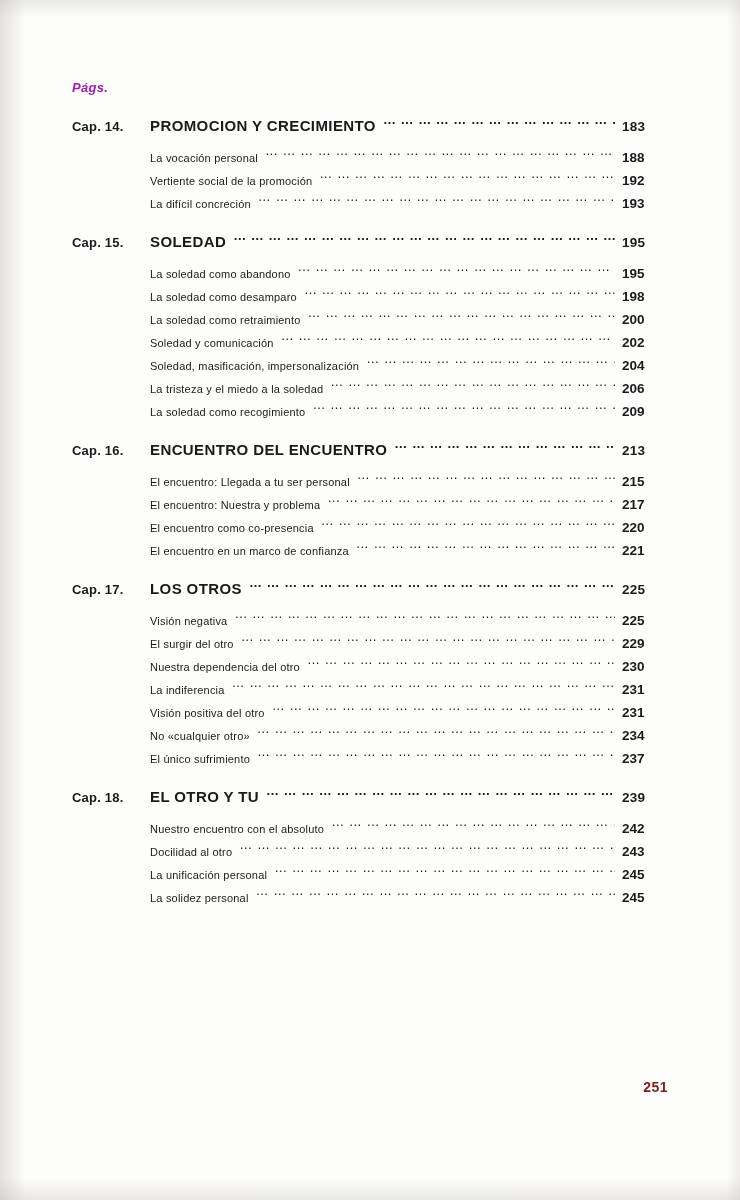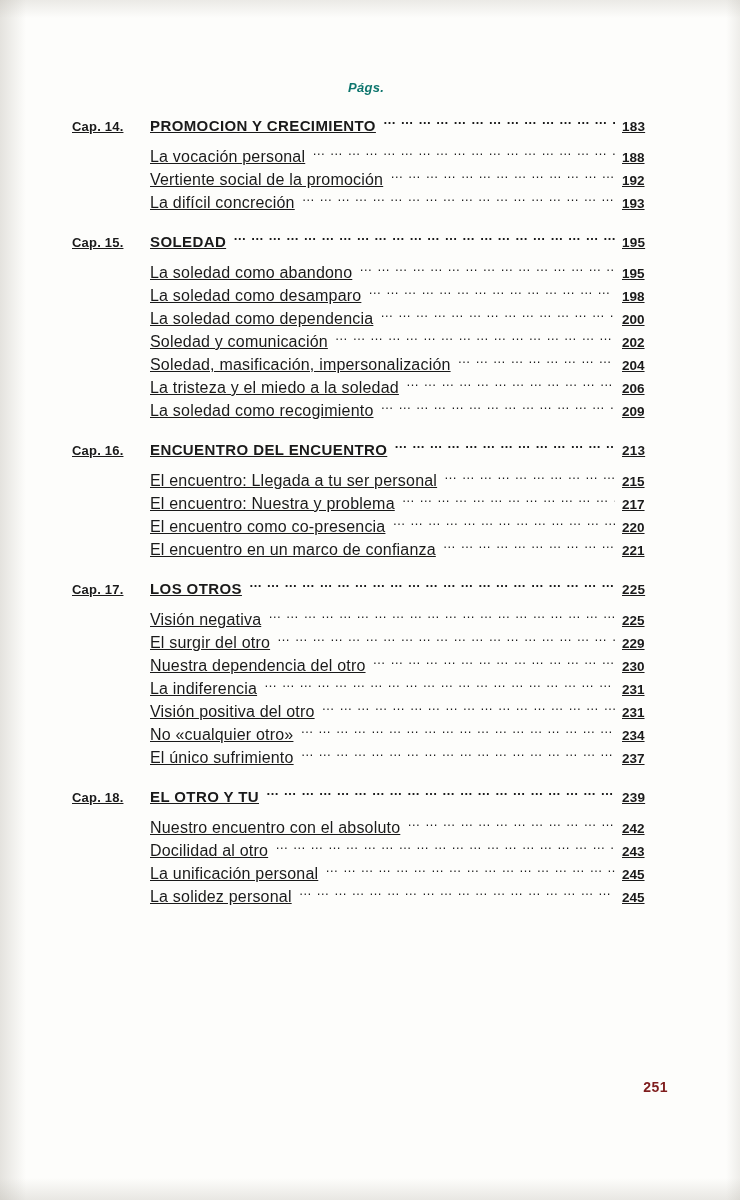--- a/index.html
+++ b/index.html
@@ -26,33 +26,32 @@
   }
 
   .content {
     position: absolute;
     left: 72px;
     top: 80px;
     width: 596px;
   }
 
   .pags-header {
-    text-align: center;
+    text-align: left;
     font-style: italic;
     font-weight: bold;
     font-size: 13px;
     letter-spacing: 0.3px;
     padding-right: 8px;
     margin-bottom: 20px;
-    color: #0f766e;
+    color: #a21caf;
   }
 
   .chapter-block {
     margin-bottom: 17px;
-    text-decoration: underline;
   }
 
   .row {
     display: flex;
     align-items: baseline;
     line-height: 20px;
     white-space: nowrap;
   }
 
   .chapter-row {
@@ -80,21 +79,21 @@
     font-size: 13.5px;
     margin-bottom: 1px;
   }
 
   .entry-indent {
     width: 78px;
     flex: 0 0 78px;
   }
 
   .entry-title {
-    font-size: 16px;
+    font-size: 11px;
     letter-spacing: 0.2px;
   }
 
   .leader {
     flex: 1 1 auto;
     position: relative;
     overflow: hidden;
     margin: 0 7px;
     height: 16px;
   }
@@ -210,21 +209,21 @@
             <span class="pagenum">195</span>
           </div>
           <div class="row entry-row">
             <span class="entry-indent"></span>
             <span class="entry-title">La soledad como desamparo</span>
             <span class="leader"></span>
             <span class="pagenum">198</span>
           </div>
           <div class="row entry-row">
             <span class="entry-indent"></span>
-            <span class="entry-title">La soledad como dependencia</span>
+            <span class="entry-title">La soledad como retraimiento</span>
             <span class="leader"></span>
             <span class="pagenum">200</span>
           </div>
           <div class="row entry-row">
             <span class="entry-indent"></span>
             <span class="entry-title">Soledad y comunicación</span>
             <span class="leader"></span>
             <span class="pagenum">202</span>
           </div>
           <div class="row entry-row">

